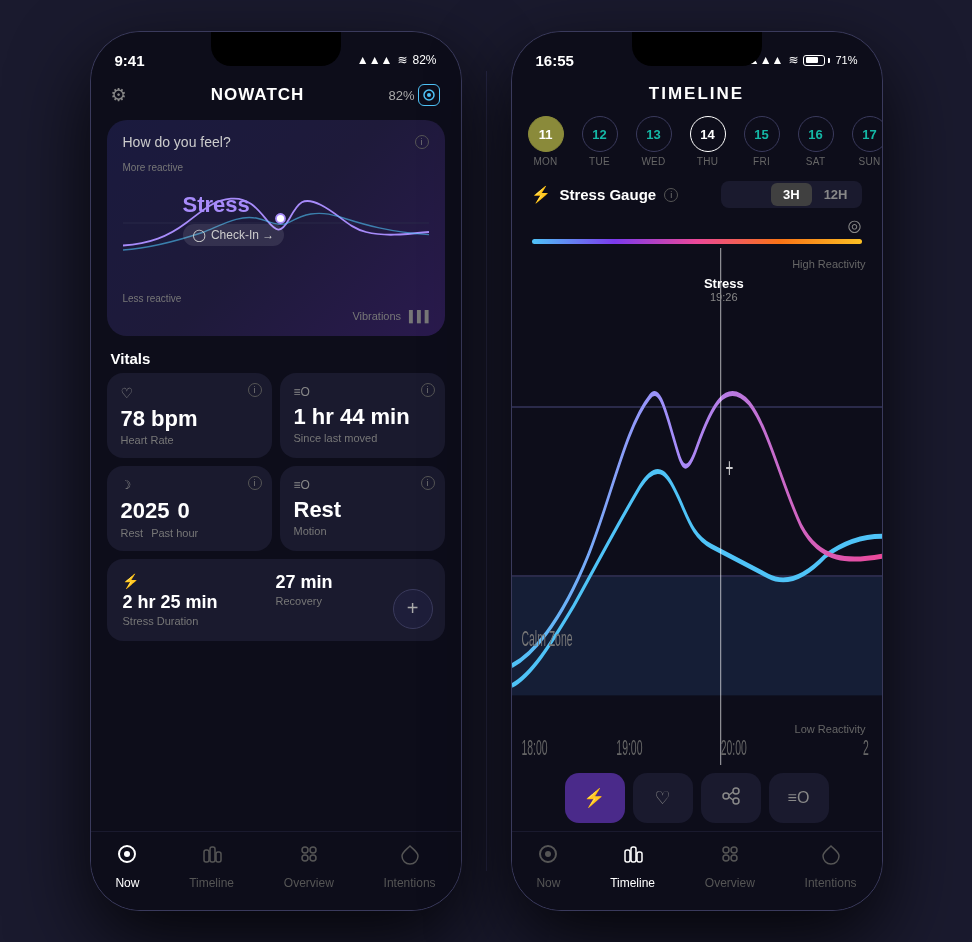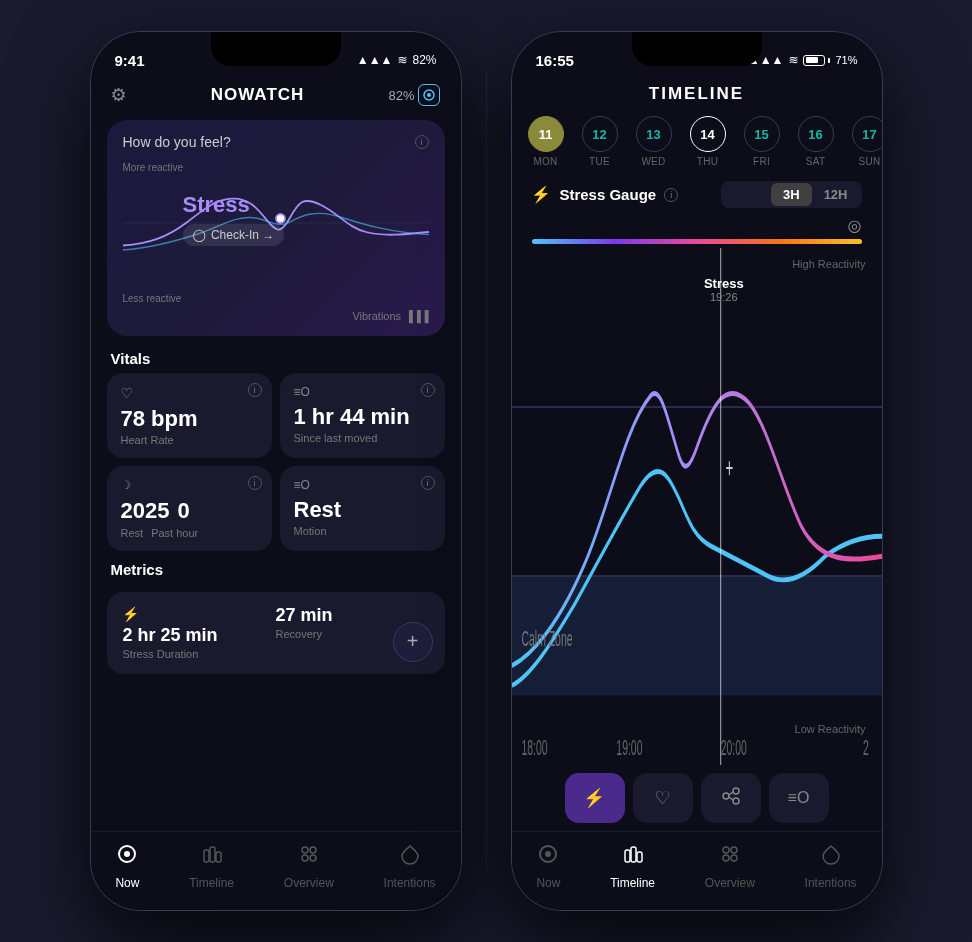--- a/index.html
+++ b/index.html
@@ -711,21 +711,20 @@
         </div>
 
         <div class="vital-card">
           <div class="vital-icon" style="font-size:12px;">≡O</div>
           <span class="vital-info-icon info-circle">i</span>
           <div class="vital-value">Rest</div>
           <div class="vital-label">Motion</div>
         </div>
       </div>
 
-      <div class="section-title">Metrics</div>
 
       <div class="metrics-card">
         <div class="metrics-row">
           <div class="metric-item">
             <div class="metric-icon">⚡</div>
             <div class="metric-value">2 hr 25 min</div>
             <div class="metric-label">Stress Duration</div>
           </div>
           <div class="metric-item">
             <div class="metric-value">27 min</div>

